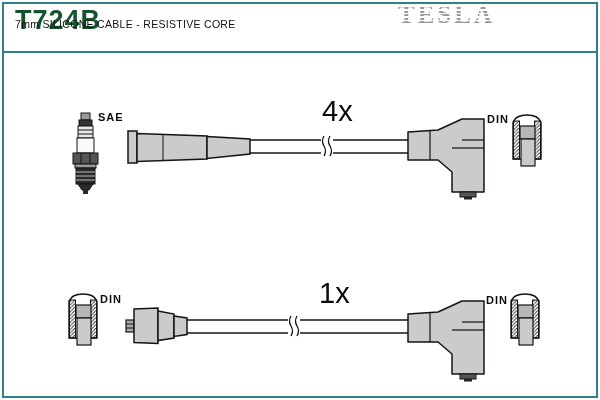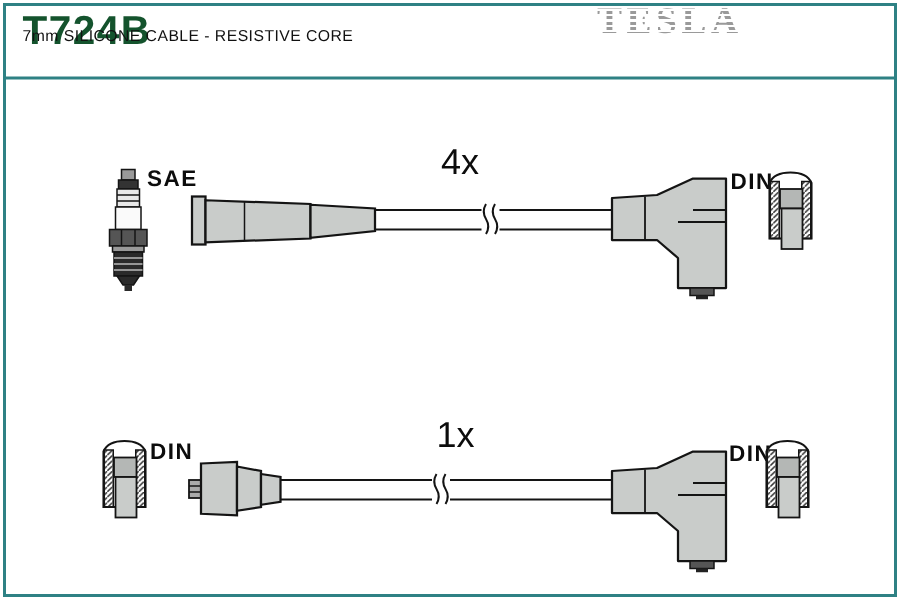--- a/index.html
+++ b/index.html
@@ -27,26 +27,26 @@
     position:absolute;left:398px;top:4px;height:22px;
     font-family:"Liberation Serif", serif;
     font-size:25px;line-height:22px;font-weight:bold;color:#9a9a9a;
     letter-spacing:3px;
   }
   .logo-stripes{
     position:absolute;left:-2px;right:-2px;top:0;bottom:-2px;
     background:repeating-linear-gradient(to bottom, transparent 0 2px, #ffffff 2px 3.5px);
   }
   .qty{
-    position:absolute;font-size:24px;color:#0c0c0c;
+    position:absolute;font-size:29px;color:#0c0c0c;margin-left:28px;
   }
   .qty-top{left:294px;top:95px;}
   .qty-bottom{left:291px;top:277px;}
   .conn-label{
-    position:absolute;font-size:15px;font-weight:bold;color:#0c0c0c;letter-spacing:1px;
+    position:absolute;font-size:11px;font-weight:bold;color:#0c0c0c;letter-spacing:1px;
   }
   .lbl-sae{left:98px;top:111px;}
   .lbl-din-tr{left:487px;top:113px;}
   .lbl-din-bl{left:100px;top:293px;}
   .lbl-din-br{left:486px;top:294px;}
   svg.art{position:absolute;left:0;top:0;width:600px;height:400px;}
 </style>
 </head>
 <body>
 

